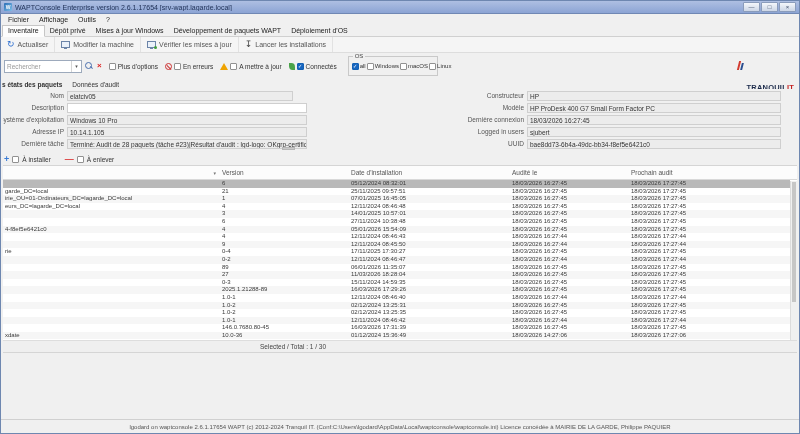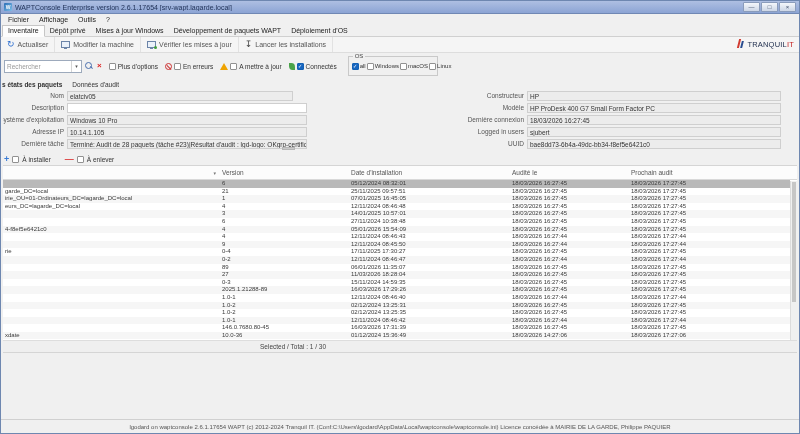--- a/index.html
+++ b/index.html
@@ -27,21 +27,21 @@
   .tbtn { display:flex; align-items:center; gap:3px; padding:0 6px; border-right:1px solid #e2e2e2; font-size:7px; color:#555; }
   .icon-refresh { color:#2d6fd1; font-size:9px; line-height:9px; }
   .mon { width:9px; height:7px; border:1px solid #6b84a8; background:#eaf1fa; position:relative; display:inline-block; }
   .mon::after { content:""; position:absolute; left:2px; bottom:-2px; width:3px; height:1px; background:#6b84a8; }
   .mon .dot { position:absolute; right:-2px; bottom:-2px; width:3px; height:3px; border-radius:50%; background:#3f9c3f; }
   .icon-launch { color:#444; font-size:9px; line-height:9px; }
   .logo { position:absolute; right:5px; top:2px; display:flex; align-items:center; gap:2px; }
   .logo-mark { width:8px; height:10px; position:relative; display:inline-block; }
   .logo-mark::before { content:""; position:absolute; left:1px; top:0; width:2px; height:9px; background:#d23b30; transform:skewX(-14deg); }
   .logo-mark::after { content:""; position:absolute; left:4px; top:2px; width:2px; height:7px; background:#2a4d8f; transform:skewX(-14deg); }
-  .logo-text { font-size:7.5px; font-weight:normal; color:#1b2a4a; letter-spacing:0.2px; }
+  .logo-text { font-size:7.5px; font-weight:bold; color:#1b2a4a; letter-spacing:0.2px;margin-top:44px; }
   .logo-text .accent { color:#c42222; }
 
   
   .filterbar { height:26px; flex:0 0 26px; display:flex; align-items:center; gap:3px; padding:0 3px; font-size:6.5px; color:#333; background:#f0f0f0; }
   .search-combo { width:78px; height:13px; border:1px solid #9daabc; background:#fff; display:flex; align-items:center; }
   .search-ph { flex:1; color:#999; padding-left:2px; }
   .combo-arrow { width:10px; align-self:stretch; border-left:1px solid #d5d5d5; display:grid; place-items:center; font-size:5px; color:#555; }
   .icon-search { width:9px; height:9px; position:relative; display:inline-block; }
   .icon-search::before { content:""; position:absolute; left:0; top:0; width:5px; height:5px; border:1px solid #4a6fae; border-radius:50%; }
   .icon-search::after { content:""; position:absolute; left:5px; top:5px; width:3px; height:1px; background:#4a6fae; transform:rotate(45deg); }

